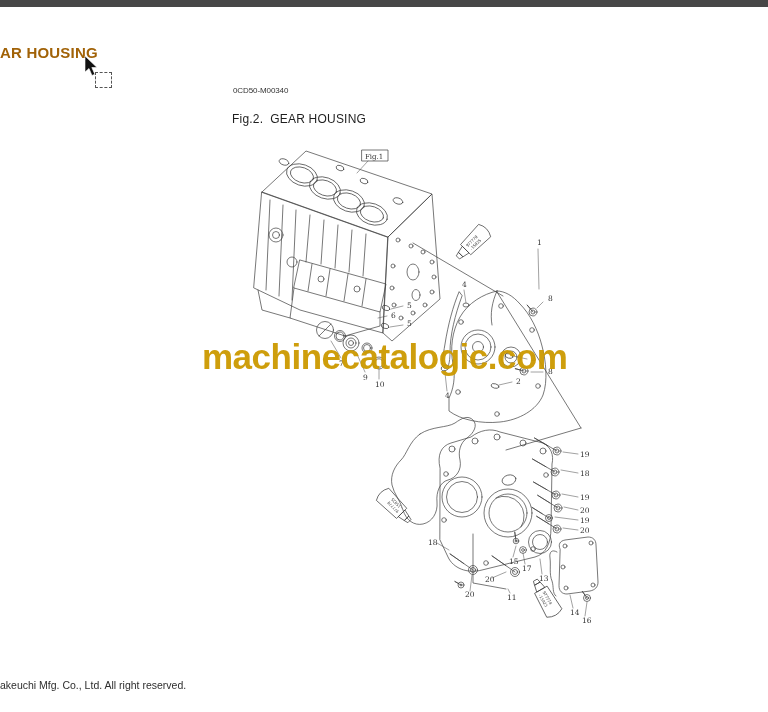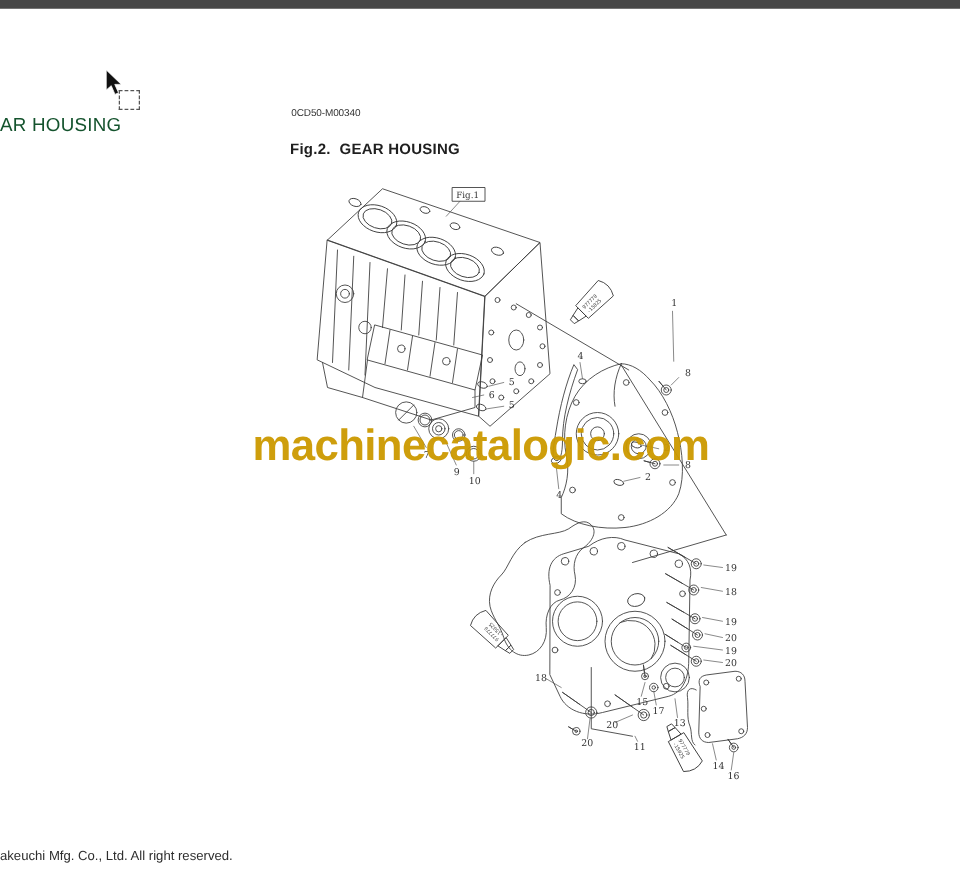--- a/index.html
+++ b/index.html
@@ -1,27 +1,27 @@
 <!DOCTYPE html>
 <html><head>
 <meta charset="utf-8">
 <style>
   html,body{margin:0;padding:0;}
   body{width:768px;height:712px;background:#ffffff;position:relative;overflow:hidden;
        font-family:"Liberation Sans", sans-serif;}
   .topbar{position:absolute;left:0;top:0;width:768px;height:7px;background:#474747;}
-  .heading{position:absolute;left:0px;top:44px;font-size:15px;font-weight:normal;
-           color:#14532d;letter-spacing:0.2px;white-space:nowrap;margin-top:48px;}
+  .heading{position:absolute;left:0px;top:44px;font-size:15px;font-weight:bold;
+           color:#a16207;letter-spacing:0.2px;white-space:nowrap;}
   .cursor{position:absolute;left:84px;top:56px;}
   .marquee{position:absolute;left:95px;top:72px;width:15px;height:14px;
            border:1px dashed #555;background:rgba(255,255,255,0.6);}
   .doccode{position:absolute;left:233px;top:86px;font-size:8px;color:#333;
            letter-spacing:-0.1px;}
   .figtitle{position:absolute;left:232px;top:112px;font-size:12px;color:#1f1f1f;
-            white-space:pre;letter-spacing:0.2px;font-weight:bold;}
+            white-space:pre;letter-spacing:0.2px;}
   .watermark{position:absolute;left:202px;top:337px;font-size:35px;font-weight:bold;
              letter-spacing:-0.5px;white-space:nowrap;opacity:0.95;z-index:5;}
   .footer{position:absolute;left:0px;top:679px;font-size:10.5px;color:#2e2e2e;
           white-space:nowrap;}
   #diagram{position:absolute;left:230px;top:140px;width:390px;height:490px;}
   #diagram path,#diagram line,#diagram circle,#diagram ellipse,#diagram rect,#diagram polyline{
       fill:none;stroke:#3d3d3d;stroke-width:0.7;stroke-linejoin:round;stroke-linecap:round;}
   #diagram .leader{stroke:#555;stroke-width:0.55;}
   #diagram text{stroke:none;}
   .callout{font-family:"DejaVu Serif", serif;font-size:7.5px;fill:#333;}

